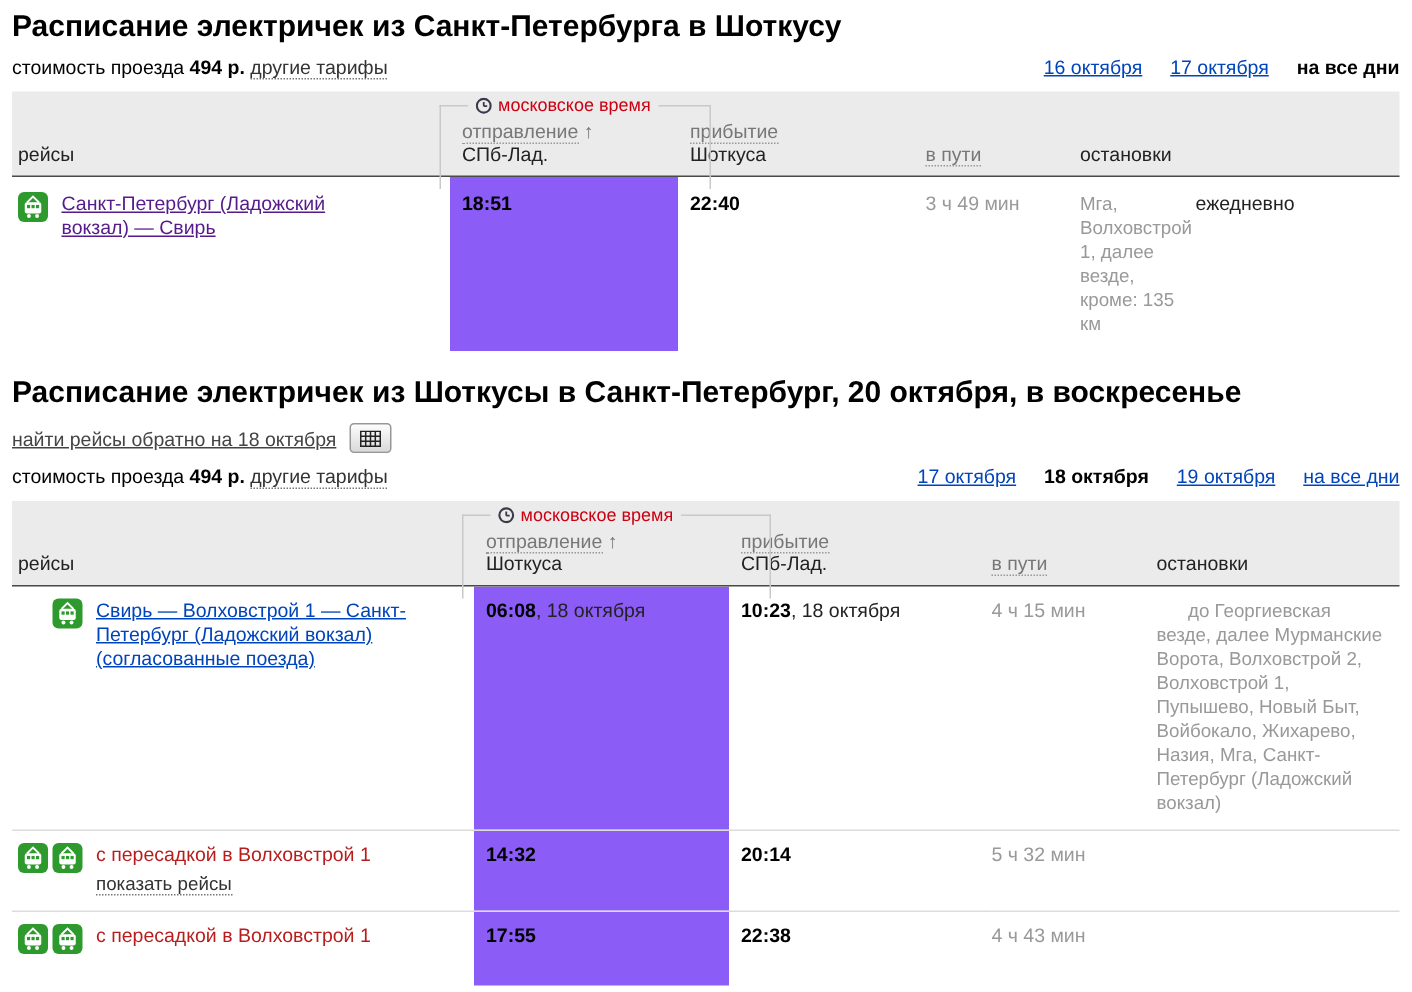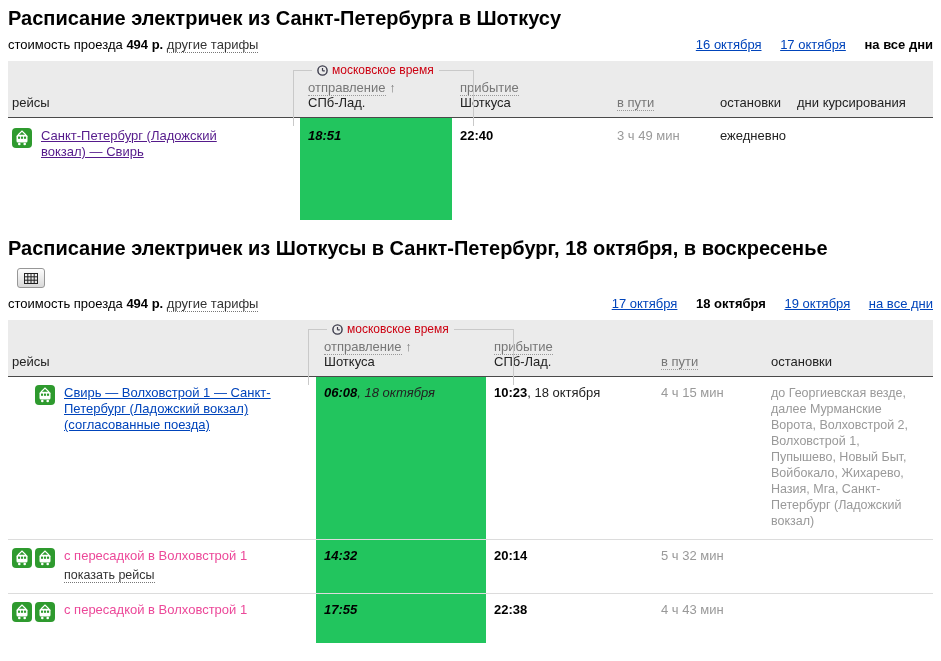--- a/index.html
+++ b/index.html
@@ -45,49 +45,49 @@
   .arrow { color:#777; }
 
   .msk-bracket { position:absolute; height:5px; border:1px solid #c9c9c9; border-bottom:none; }
   .b1 { top:9px; left:285px; width:181px; }
   .b2 { top:9px; left:300px; width:206px; }
   .msk-label {
     position:absolute; top:-8px; left:18px; background:#ebebeb; padding:0 5px;
     color:#cc0011; font-size:12px; white-space:nowrap; display:flex; align-items:center; gap:4px;
   }
 
-  .tbody .c-dep { background:#22c55e;font-style:italic; }
+  .tbody .c-dep { background:#8b5cf6; }
   .cell { padding:10px 10px 10px 0; }
   .c-dep, .c-arr { padding-left:8px; }
   .t2 .cell { padding-top:8px; }
   .time { font-weight:bold; color:#000; white-space:nowrap; }
   .time-date { font-weight:normal; color:#222; }
   .gray { color:#999; }
   .stops { font-size:12.5px; line-height:15px; color:#999; }
   .t1 .stops { width:72px; }
-  .t2 .stops { max-width:152px; }
+  .t2 .stops { max-width:152px;margin-left:21px; }
   .days { color:#222; }
   .t1 .cell { min-height:102px; }
   .t2 .row1 .cell { min-height:151px; }
   .t2 .rsep { border-top:1px solid #dcdcdc; }
   .t2 .rx .cell { min-height:50px; }
 
   .route-cell { display:flex; gap:9px; padding:10px 8px 10px 4px; }
   .t2 .route-cell { padding-top:8px; }
   .icon-slots { display:flex; gap:3px; justify-content:flex-end; align-items:flex-start; flex-shrink:0; }
   .slots-1 { width:20px; }
   .slots-2 { width:43px; }
   .train-icon {
     width:20px; height:20px; border-radius:4px; background:#2e9a2e;
     display:inline-flex; align-items:center; justify-content:center; flex-shrink:0;
   }
   .route-link { text-decoration:underline; cursor:pointer; line-height:16px; }
   .visited { color:#551a8b; max-width:202px; }
   .blue { color:#0044bb; max-width:228px; }
-  .transfer-label { color:#ec4899; line-height:16px; }
+  .transfer-label { color:#b91c1c; line-height:16px; }
   .show-trips { display:inline-block; margin-top:4px; font-size:12.5px; color:#333; border-bottom:1px dotted #777; cursor:pointer; }
 
   .section1 { margin-bottom:16px; }
 </style>
 </head>
 <body>
 
 <svg width="0" height="0" style="position:absolute">
   <defs>
     <g id="train-glyph">
@@ -148,47 +148,46 @@
       <div class="h-time">
         <span class="hdr-dotted"><span class="dd">прибытие</span></span>
         <span class="hdr-station">Шоткуса</span>
       </div>
       <div>
           <span class="hdr-dotted"><span class="dd">в пути</span></span>
         </div>
       <div class="h-plain">
           <span>остановки</span>
         </div>
-      <div class="h-plain">
-          <span>дни курсирования</span>
-        </div>
     </div>
 
     <div class="grid t1 tbody">
       <div class="route-cell cell">
         <span class="icon-slots slots-1">
           <span class="train-icon">
             <svg width="20" height="20" viewBox="0 0 20 20">
                 <use href="#train-glyph"></use>
               </svg>
           </span>
         </span>
         <span class="route-link visited">Санкт-Петербург (Ладожский вокзал) — Свирь</span>
       </div>
       <div class="cell c-dep"><span class="time">18:51</span></div>
       <div class="cell c-arr"><span class="time">22:40</span></div>
       <div class="cell gray">3 ч 49 мин</div>
+      <div class="cell"><span class="stops">Мга, Волховстрой 1, далее везде, кроме: 135 км</span></div>
       <div class="cell days">ежедневно</div>
     </div>
   </div>
 
   <div>
-    <h1 class="title">Расписание электричек из Шоткусы в Санкт-Петербург, 18 октября, в воскресенье</h1>
+    <h1 class="title">Расписание электричек из Шоткусы в Санкт-Петербург, 20 октября, в воскресенье</h1>
 
     <div class="backlink-row">
+      <span class="back-link">найти рейсы обратно на 18 октября</span>
       <span class="grid-btn">
         <svg width="14" height="11">
             <use href="#grid-glyph"></use>
           </svg>
       </span>
     </div>
 
     <div class="fare-row">
       <span class="fare-left">
         <span>стоимость проезда</span>

